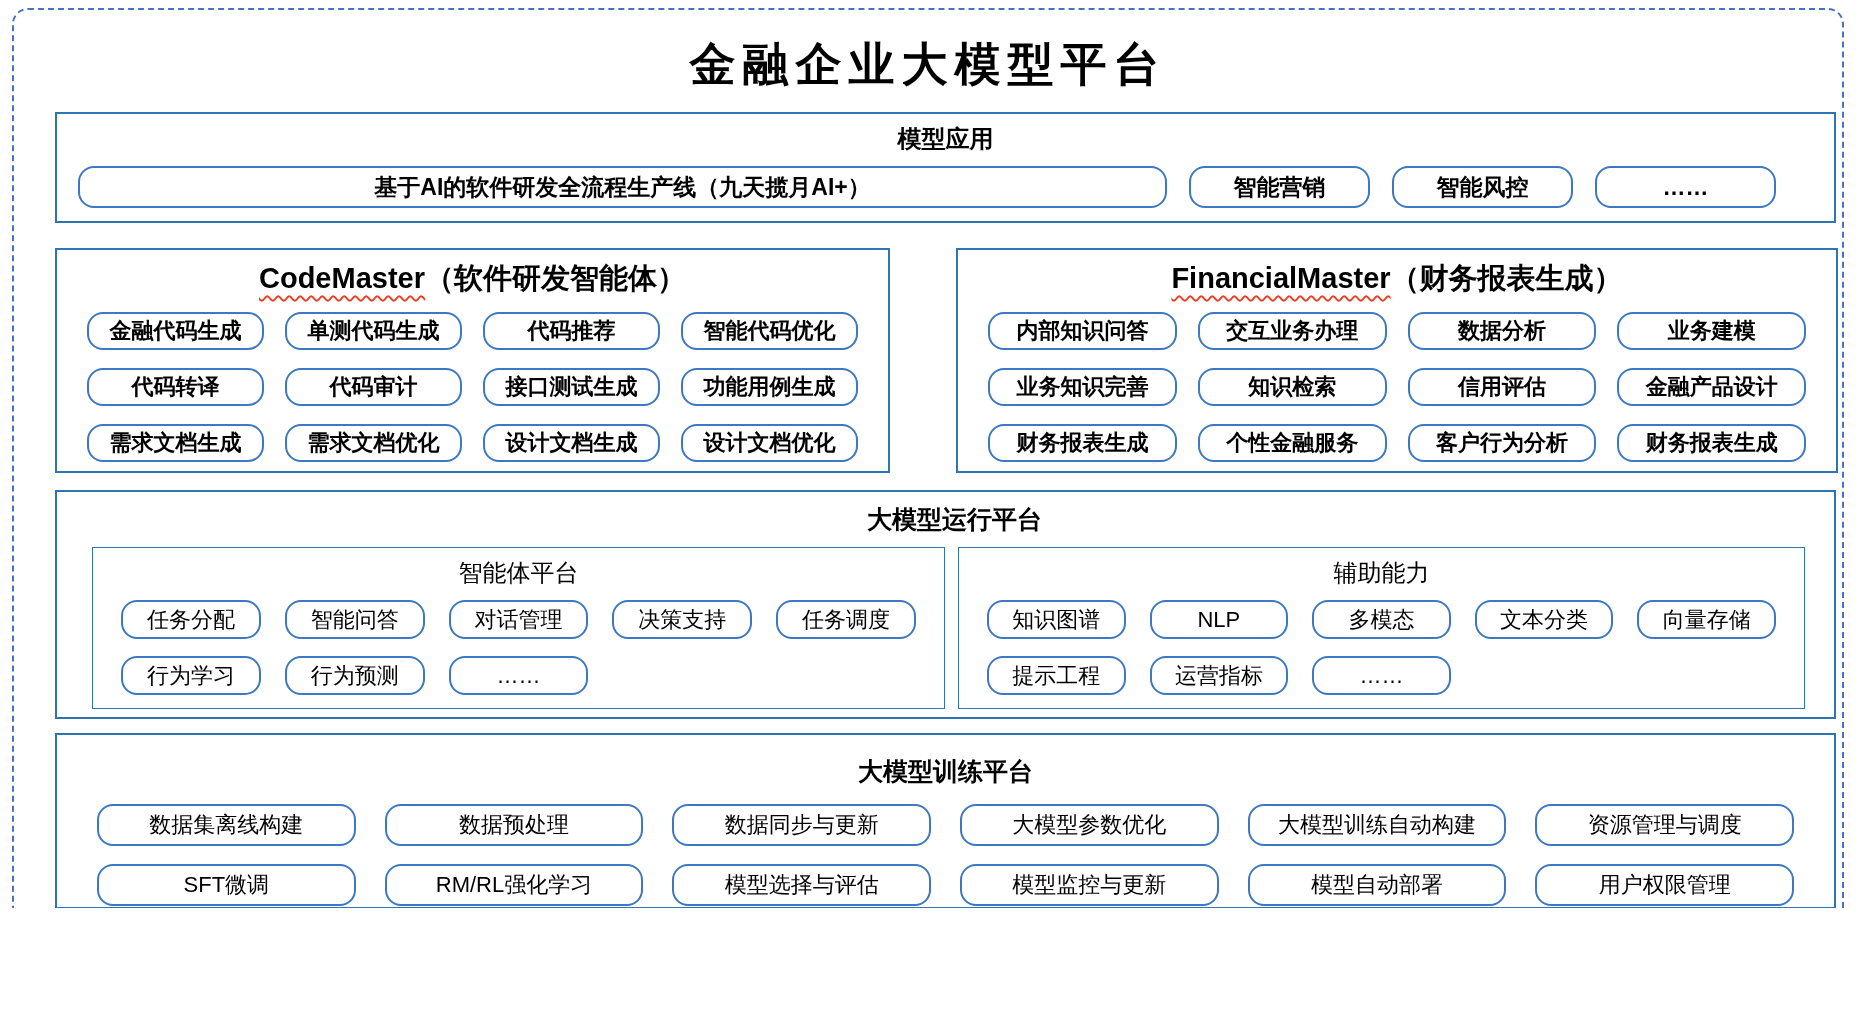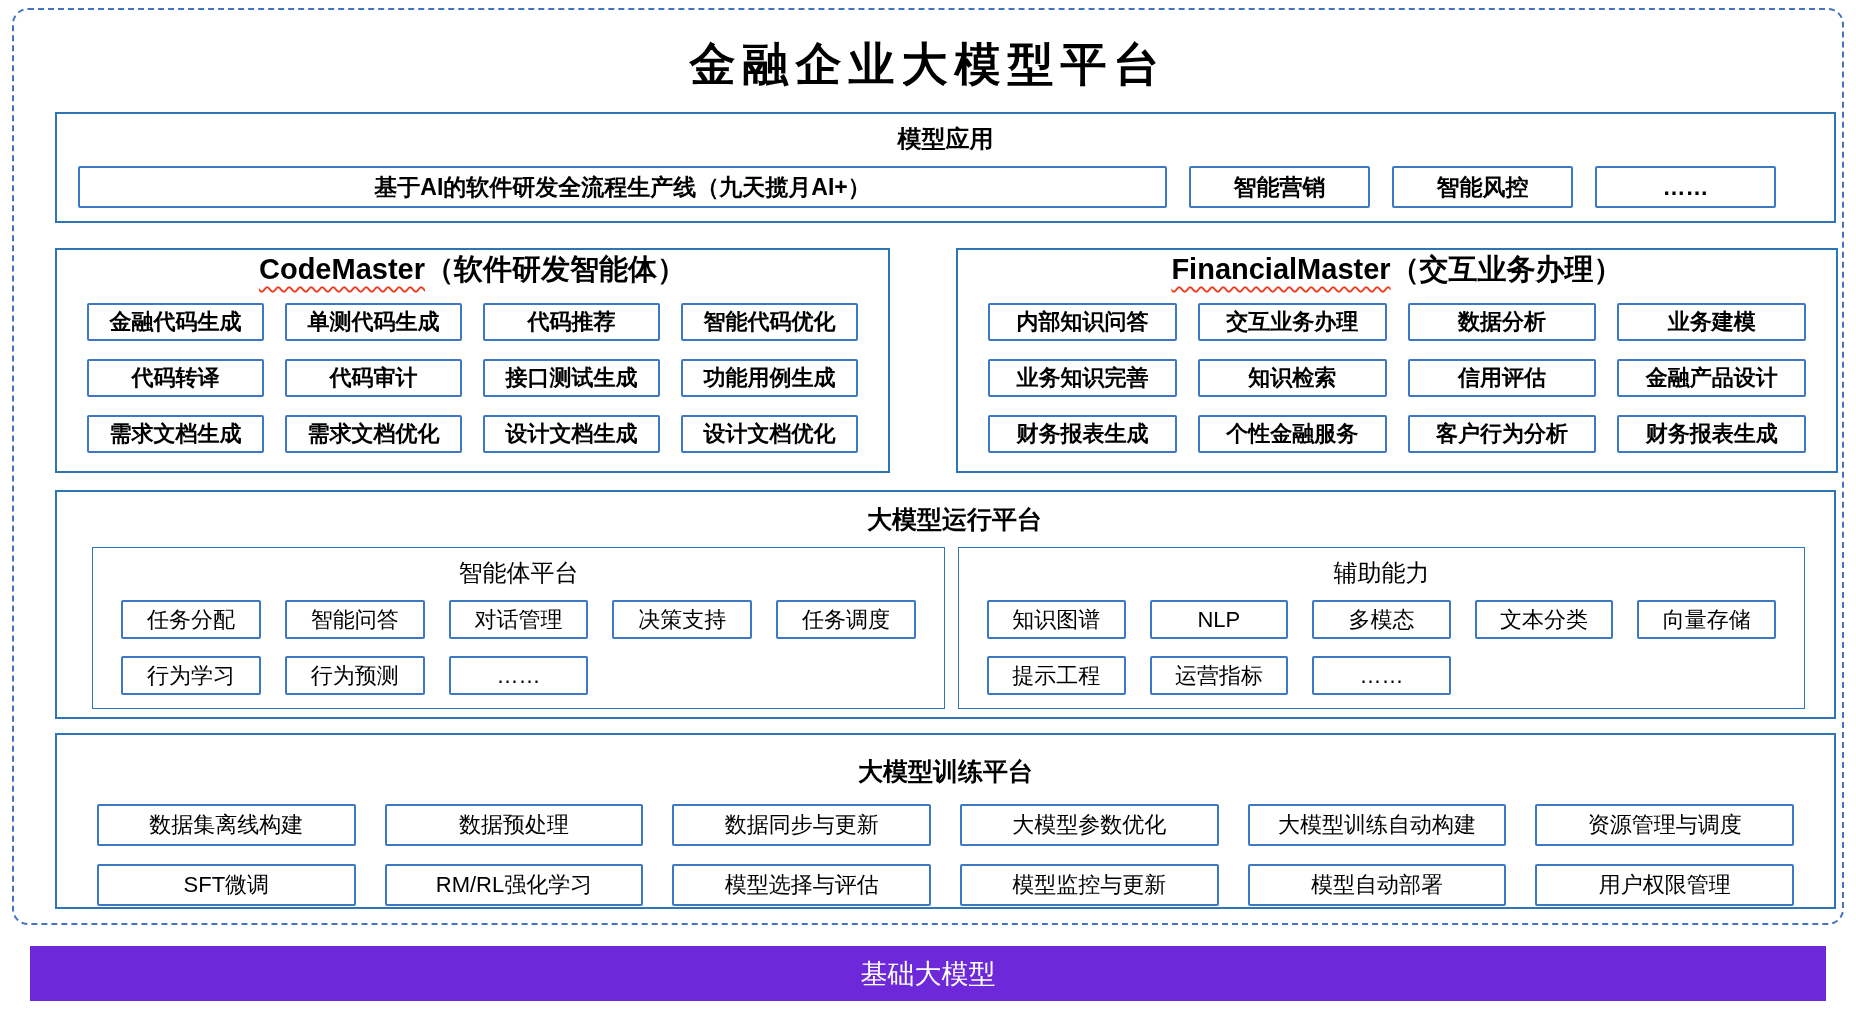--- a/index.html
+++ b/index.html
@@ -1,48 +1,48 @@
 <!DOCTYPE html>
 <html><head>
 <meta charset="utf-8">
 <style>
   html,body{margin:0;padding:0;background:#fff;}
   body{font-family:"Liberation Sans",sans-serif;color:#000;}
-  .page{position:relative;width:1856px;height:1024px;background:#fff;overflow:hidden;}
+  .page{position:relative;width:1856px;height:908px;background:#fff;overflow:hidden;}
 
   
   .frame{position:absolute;left:12px;top:8px;width:1832px;height:917px;
          border:2px dashed #4472C4;border-radius:16px;box-sizing:border-box;}
 
   
   .title{position:absolute;top:34px;left:0;width:100%;text-align:center;
          font-family:"DejaVu Serif",serif;font-weight:bold;font-size:46px;letter-spacing:7px;}
 
   
   .sec{position:absolute;border:2px solid #2E75B6;box-sizing:border-box;background:#fff;}
   .hdr{text-align:center;font-weight:bold;}
 
   
   .chip{display:flex;align-items:center;justify-content:center;text-align:center;
-        border:2px solid #3C78C3;border-radius:2px;background:#fff;
+        border:2px solid #3C78C3;border-radius:16px;background:#fff;
         font-size:22px;box-sizing:border-box;white-space:nowrap;overflow:hidden;}
 
   
   .s1{left:55px;top:112px;width:1781px;height:111px;}
   .s1 .hdr{margin-top:9px;font-size:24px;}
   .s1 .row{display:flex;gap:22px;padding:11px 58px 0 21px;}
   .s1 .chip{height:42px;font-weight:bold;font-size:23px;}
   .s1 .pipeline{flex:1;}
   .s1 .small{width:181px;flex:none;}
 
   
   .s2{top:248px;height:225px;}
   .s2.cm{left:55px;width:835px;}
   .s2.fm{left:956px;width:882px;}
-  .s2 .hdr{font-size:29px;}
+  .s2 .hdr{margin-top:9px;font-size:29px;}
   .wavy{text-decoration:underline wavy #F03A21;text-decoration-thickness:2px;
         text-underline-offset:7px;text-decoration-skip-ink:none;}
   .s2 .grid{display:grid;grid-template-columns:repeat(4,1fr);gap:18px 21px;padding:13px 30px 0 30px;}
   .s2 .chip{height:38px;font-weight:600;}
 
   
   .s3{left:55px;top:490px;width:1781px;height:229px;}
   .s3 .hdr{margin-top:11px;font-size:25px;padding-left:18px;}
   .s3 .inner-row{display:flex;gap:13px;margin:11px 29px 0 35px;}
   .inner{border:1px solid #2E75B6;height:162px;box-sizing:border-box;background:#fff;}
@@ -108,21 +108,21 @@
 
         <div class="chip">需求文档优化</div>
 
         <div class="chip">设计文档生成</div>
 
         <div class="chip">设计文档优化</div>
       </div>
   </div>
 
   <div class="sec s2 fm">
-    <div class="hdr"><span class="wavy">FinancialMaster</span><span>（交互业务办理）</span></div>
+    <div class="hdr"><span class="wavy">FinancialMaster</span><span>（财务报表生成）</span></div>
     <div class="grid">
 
         <div class="chip">内部知识问答</div>
 
         <div class="chip">交互业务办理</div>
 
         <div class="chip">数据分析</div>
 
         <div class="chip">业务建模</div>
 

